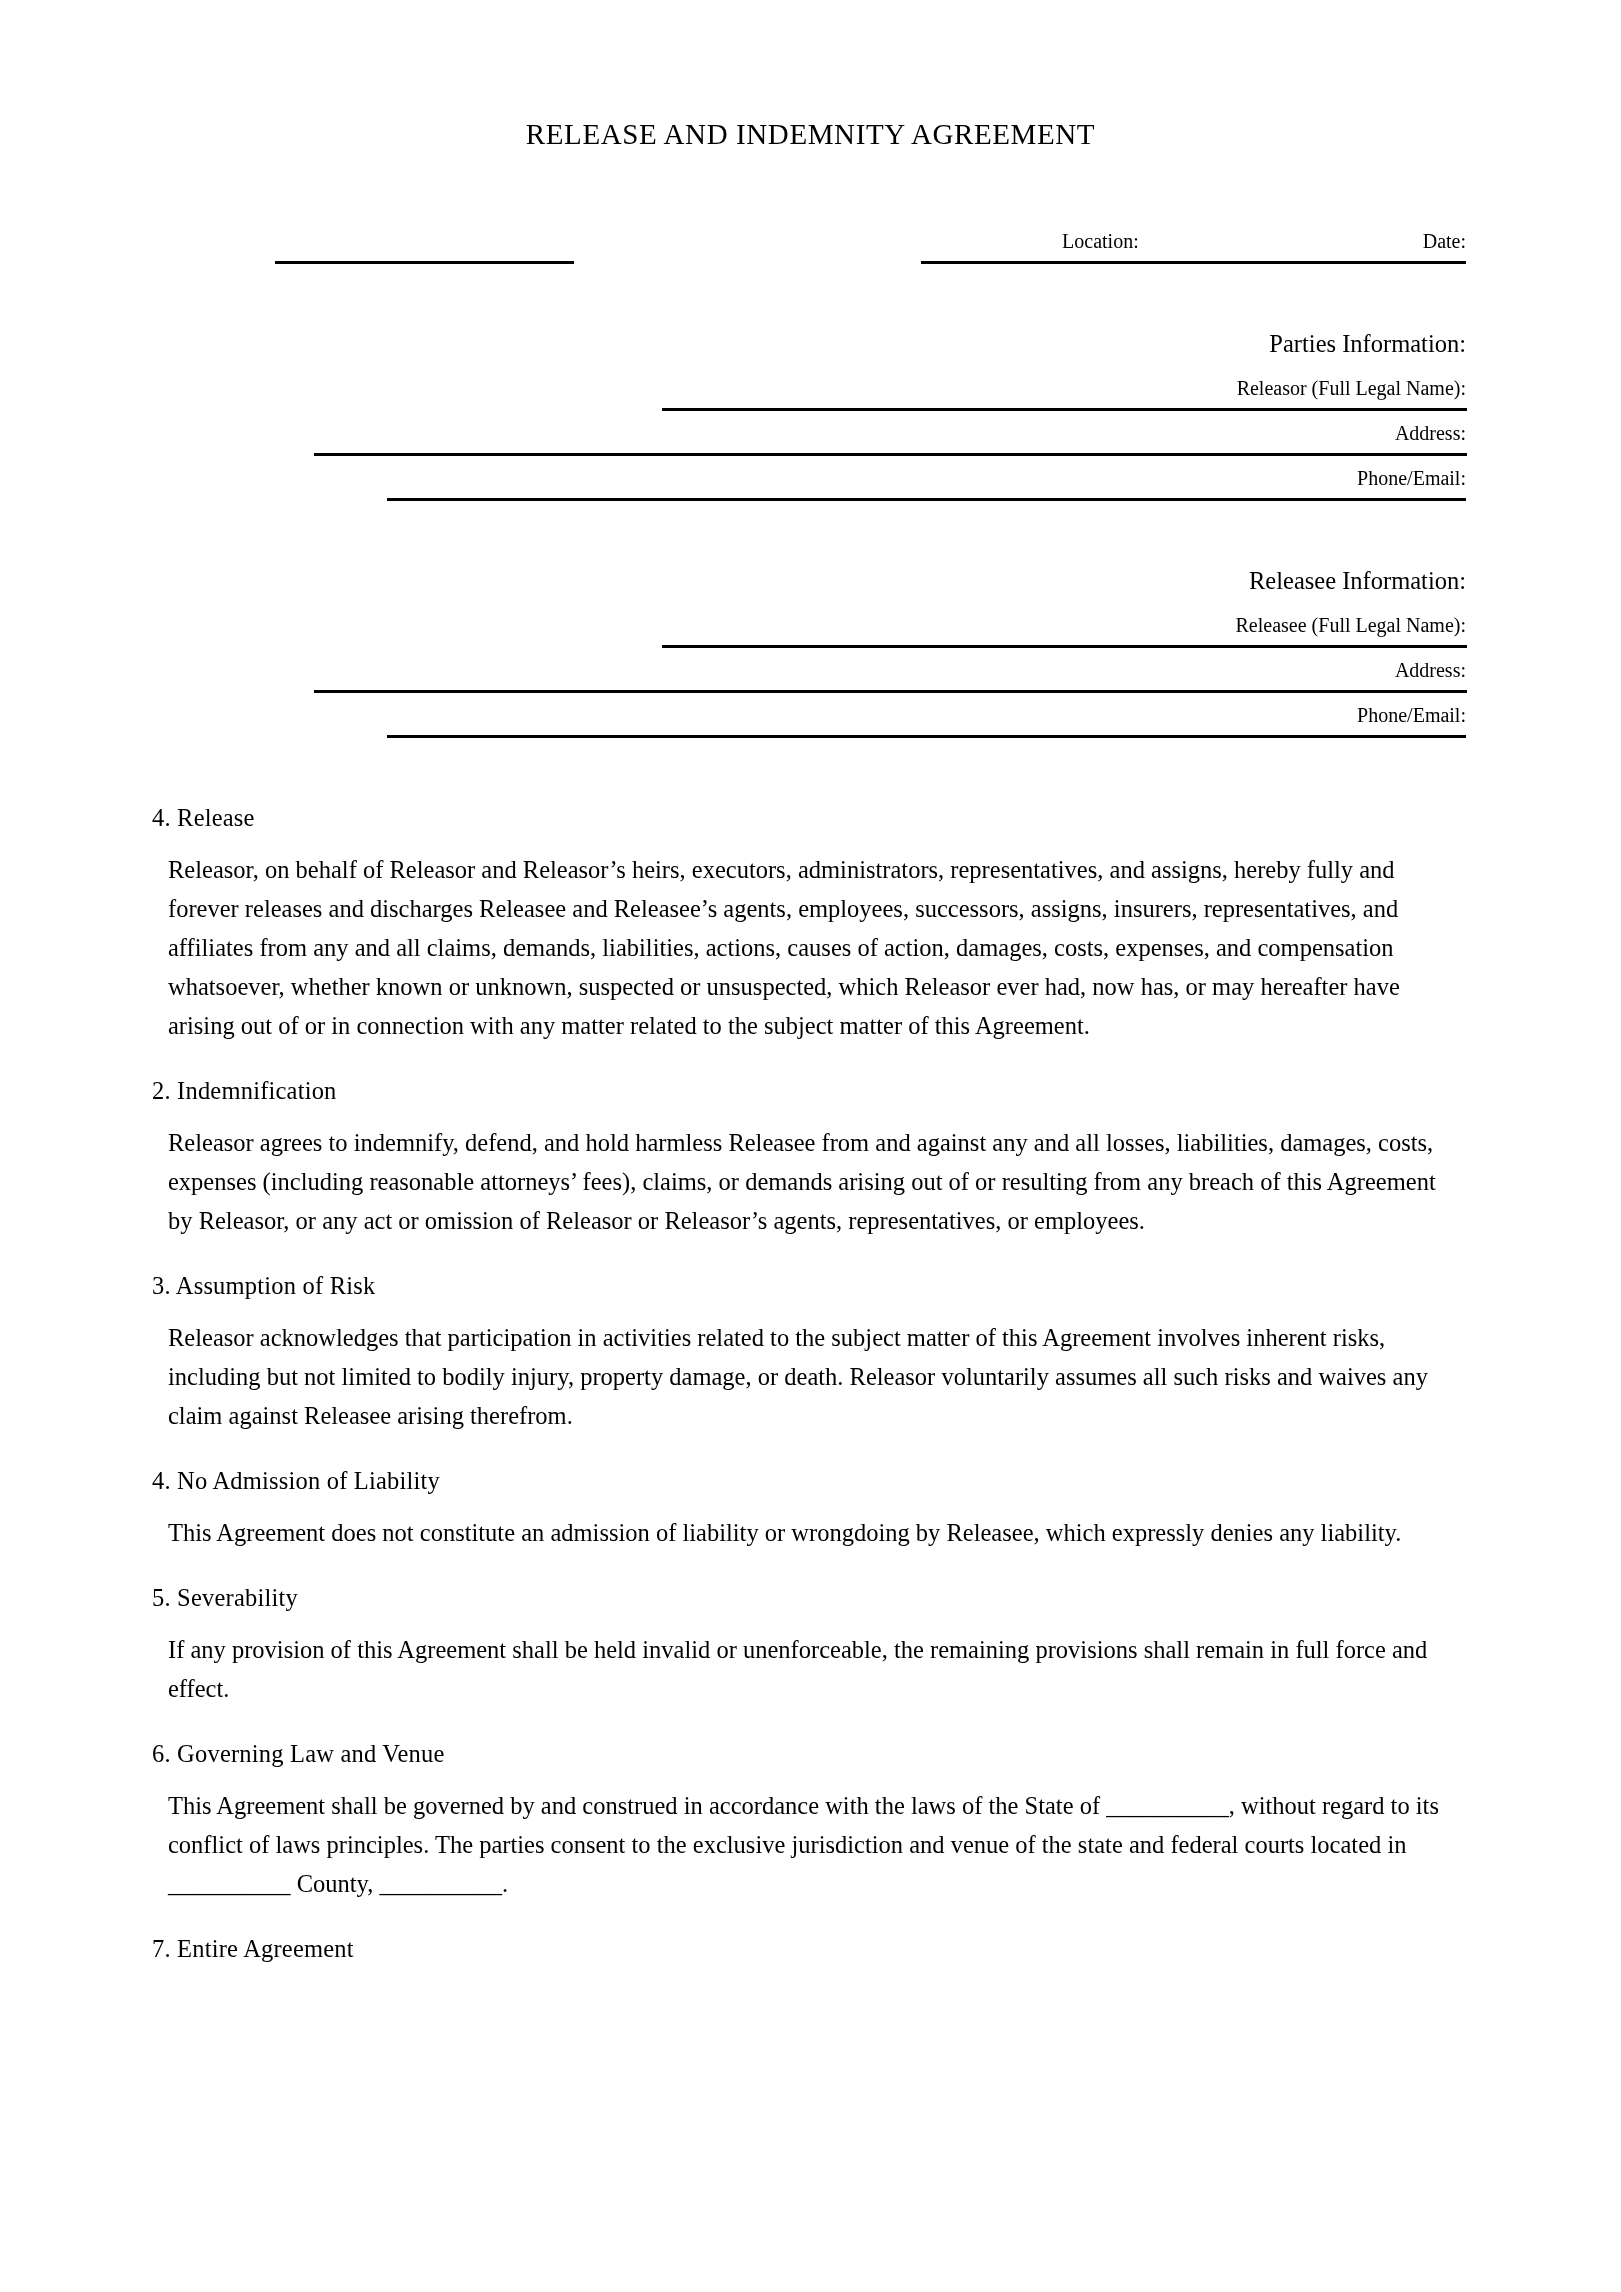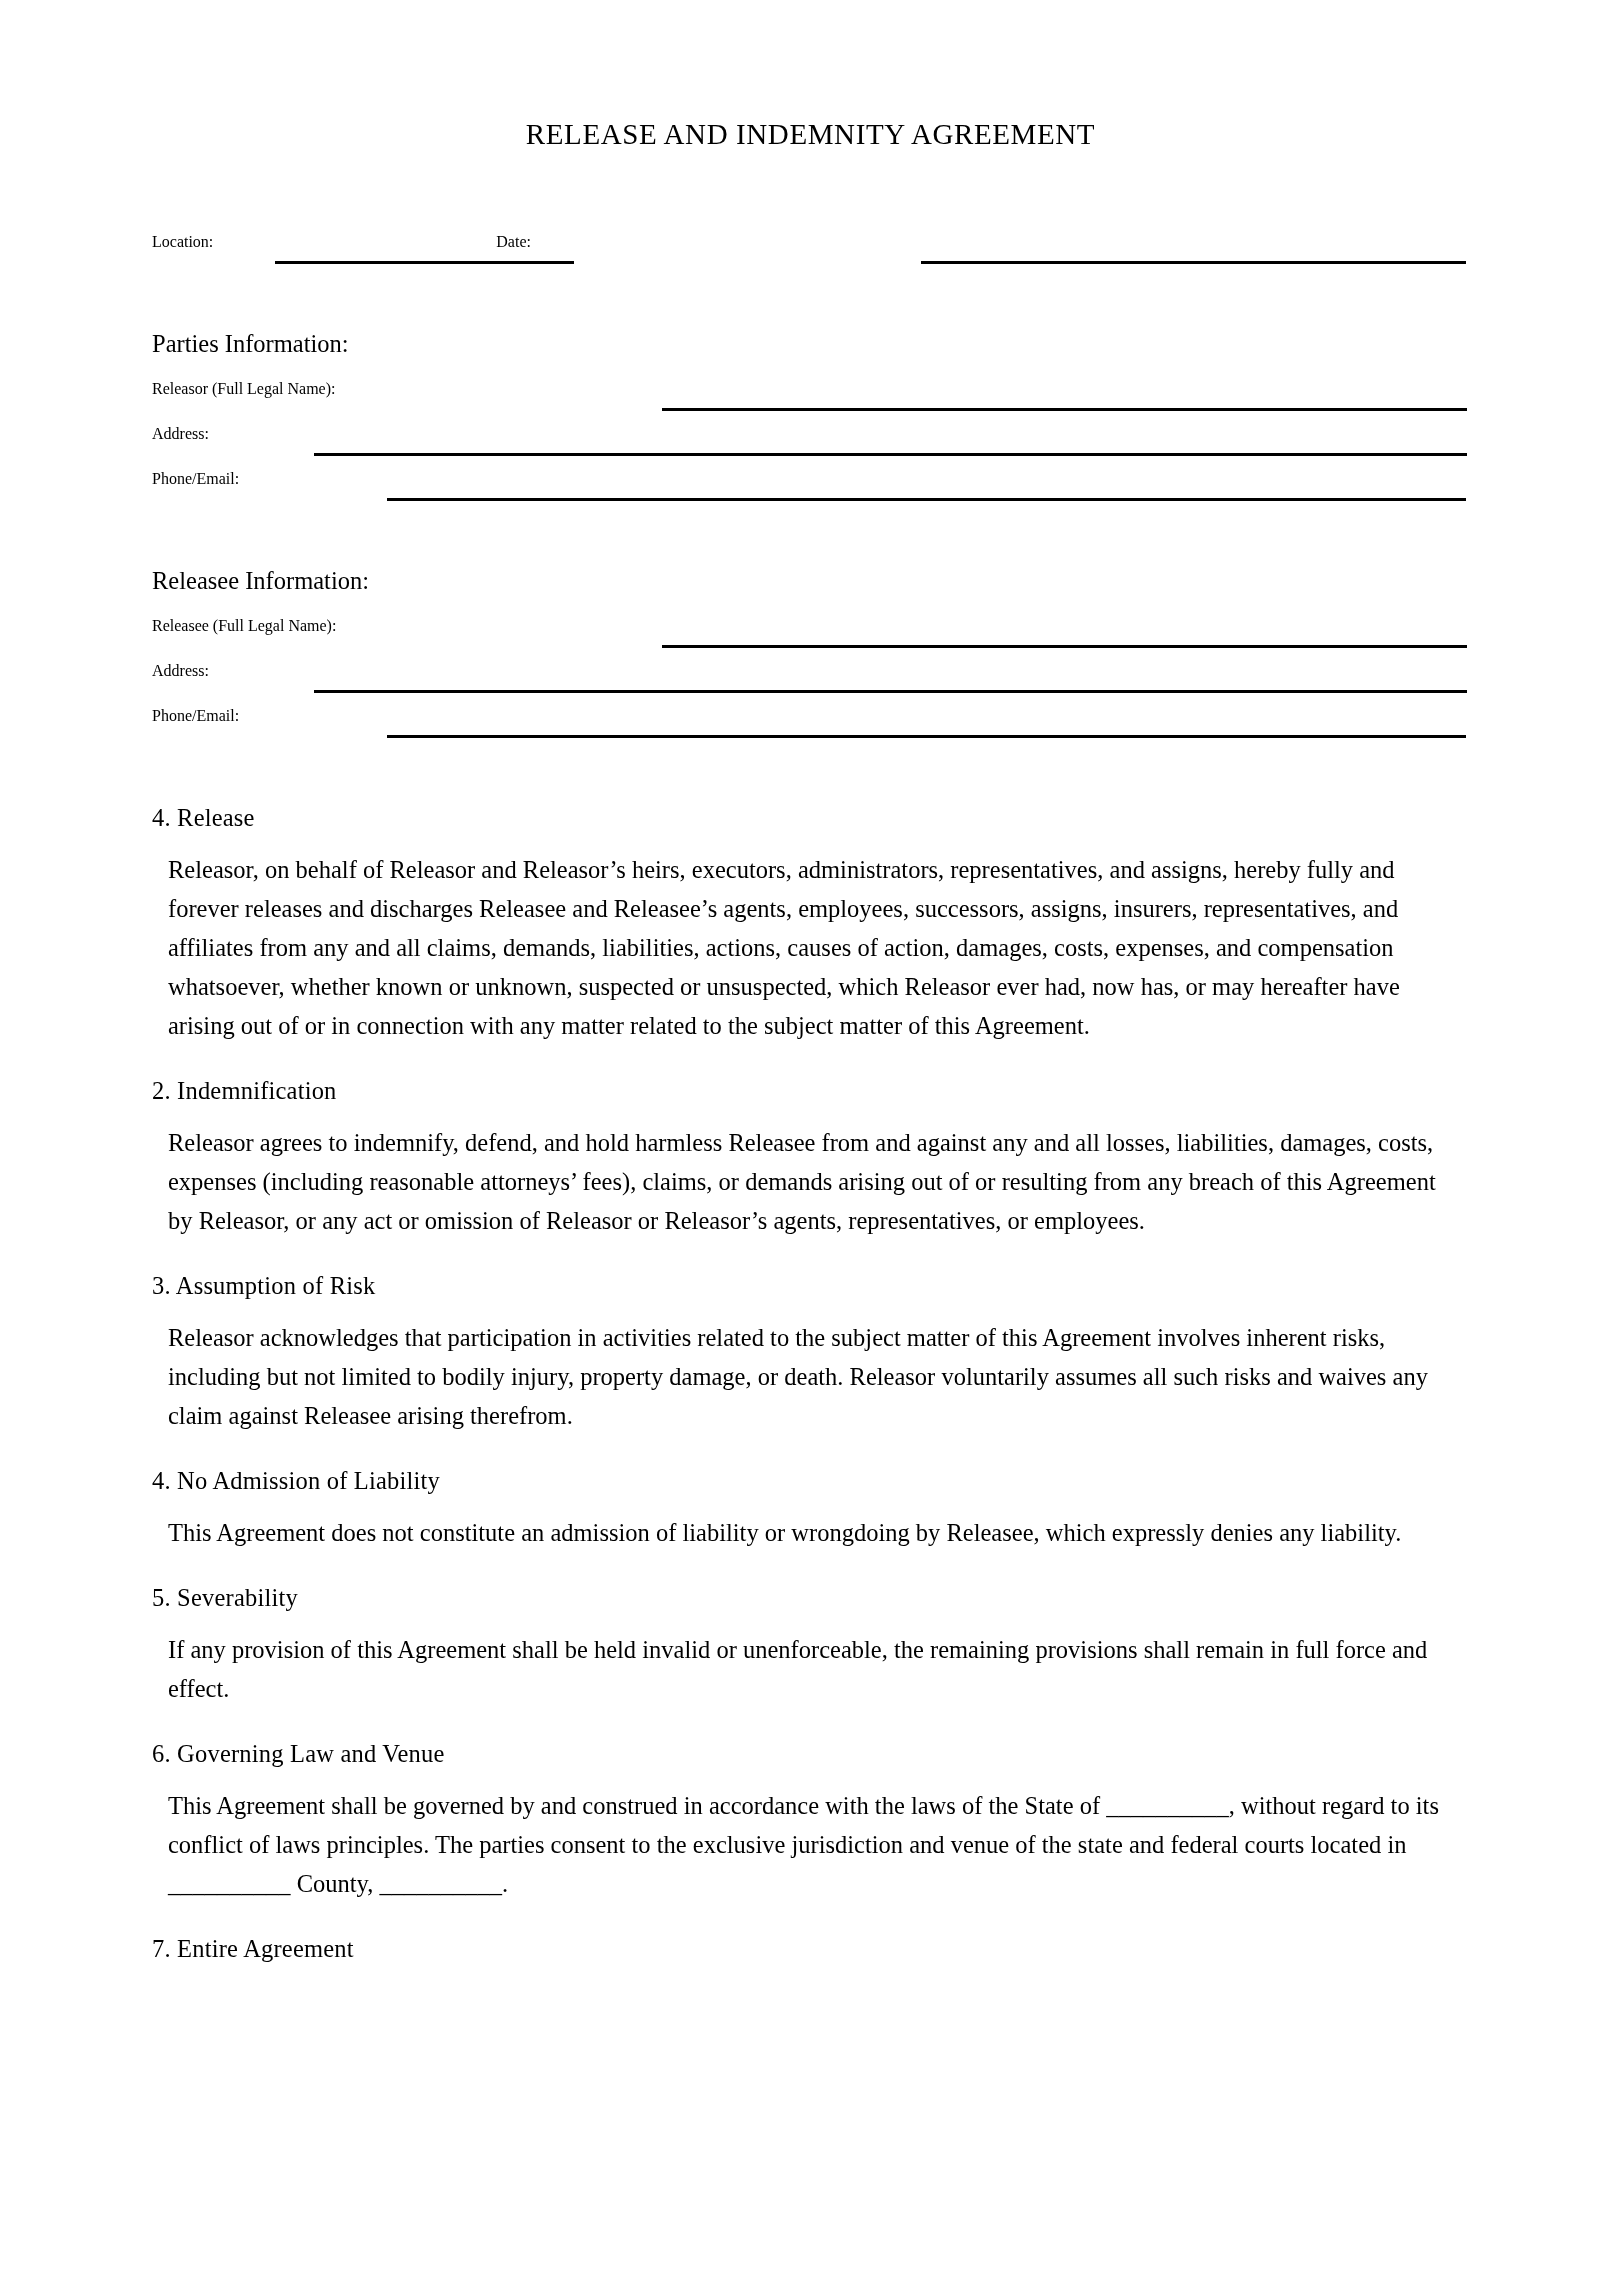--- a/index.html
+++ b/index.html
@@ -40,41 +40,43 @@
     position: absolute;
     left: 152px;
     top: 225px;
     width: 1314px; 
   }
 
   
   .field-row {
     position: relative;
     height: 45px;
-    font-size: 16px;
+    font-size: 20px;
     line-height: 33px;
     white-space: nowrap;
+    text-align: right;
   }
   .field-label {
     display: inline-block;
     vertical-align: top;
   }
   .rule {
     position: absolute;
     bottom: 5.9px;
     height: 0;
     border-bottom: 3.9px solid #000000;
   }
 
   .section-gap-lg { height: 57px; }
 
   .block-label {
     font-size: 24.5px;
     line-height: 33px;
     height: 45px;
+    text-align: right;
   }
 
   
   .sec-heading {
     font-size: 24.5px;
     line-height: 33px;
     margin: 0 0 15.7px 0;
     letter-spacing: 0.2px;
   }
   .sec-body {

